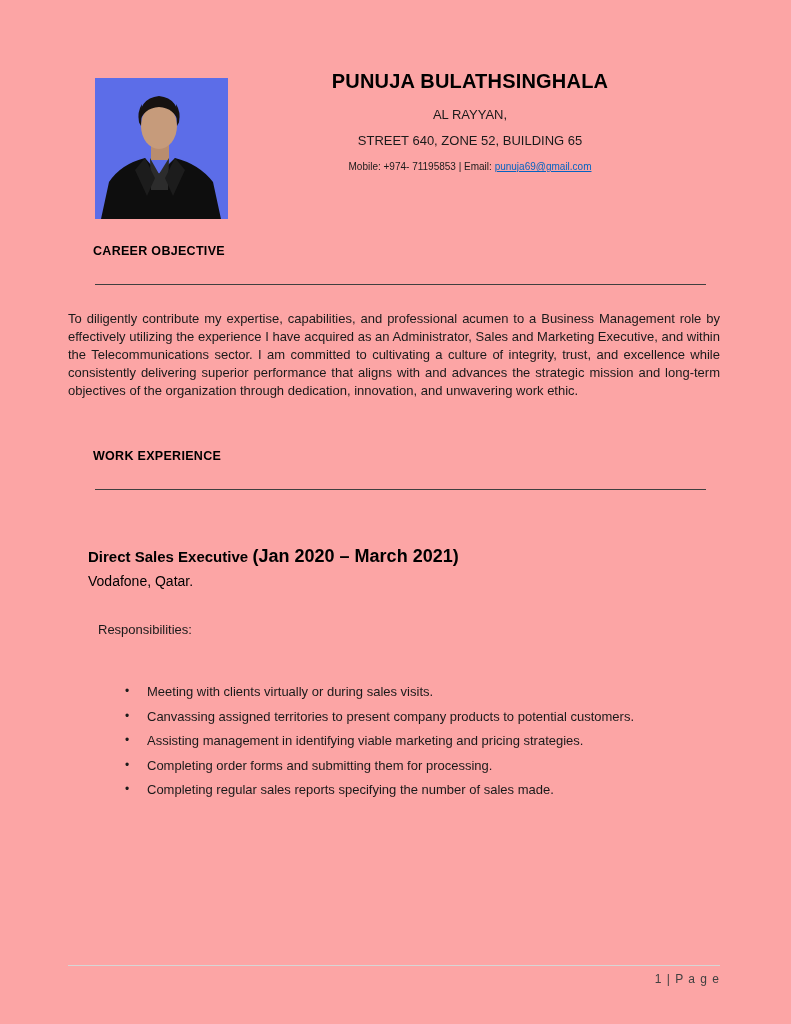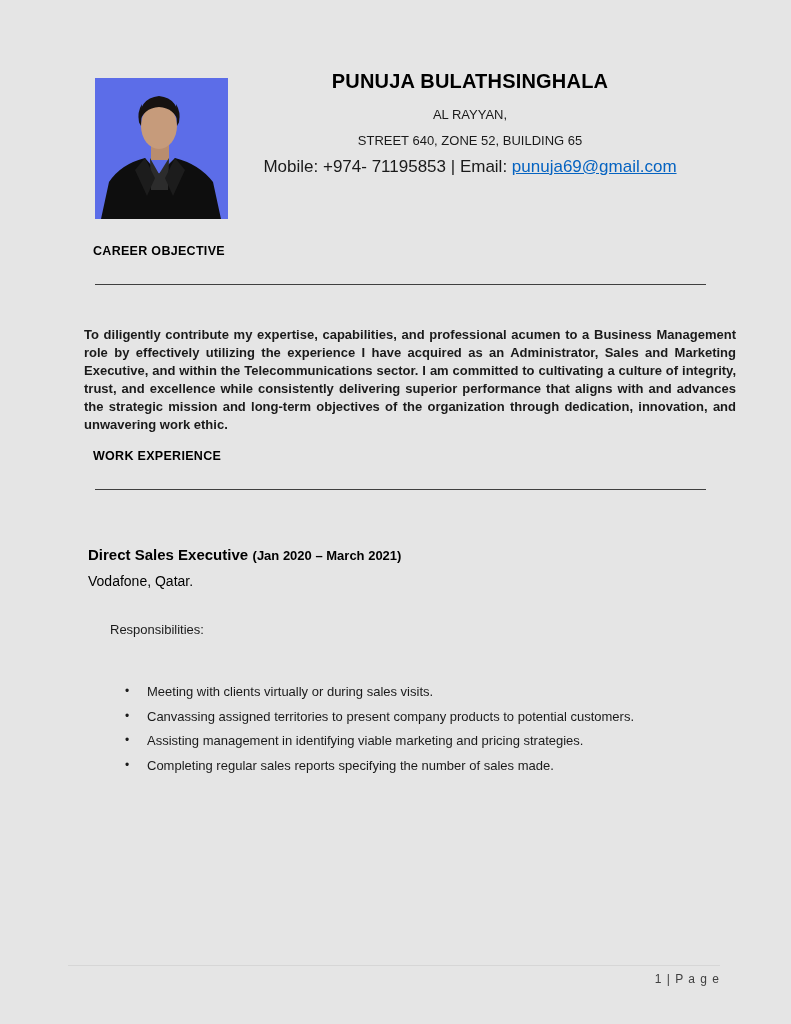--- a/index.html
+++ b/index.html
@@ -5,21 +5,21 @@
   html, body { margin: 0; padding: 0; }
   body {
     width: 791px;
     height: 1024px;
     background: #ffffff;
     font-family: "Liberation Sans", sans-serif;
     color: #1a1a1a;
     position: relative;
     overflow: hidden;
   }
-  .page { position: absolute; inset: 0; background: #e5e5e5; }
+  .page { position: absolute; inset: 0; background: #fca5a5; }
 
   
   .photo {
     position: absolute;
     left: 95px; top: 78px;
     width: 133px; height: 141px;
     overflow: hidden;
   }
   .photo svg { display: block; width: 100%; height: 100%; }
 
@@ -36,21 +36,21 @@
     letter-spacing: 0.2px;
     margin: 0 0 8px 0;
     line-height: 26px;
   }
   .addr-line {
     font-size: 13px;
     line-height: 26px;
     color: #1a1a1a;
   }
   .contact-line {
-    font-size: 17px;
+    font-size: 10px;
     line-height: 26px;
     color: #1a1a1a;
   }
   .email-link {
     color: #0563c1;
     text-decoration: underline;
     cursor: pointer;
   }
 
   
@@ -75,51 +75,50 @@
   .rule-we { top: 489px; }
 
   .objective {
     position: absolute;
     left: 68px; top: 310px;
     width: 652px;
     font-size: 13px;
     line-height: 18px;
     text-align: justify;
     color: #1a1a1a;
-    margin: 16px;
-    font-weight: bold;
+    margin: 0;
   }
 
   
   .job-line {
     position: absolute;
     left: 88px; top: 546px;
     width: 620px;
   }
   .job-title {
     font-size: 15px;
     font-weight: bold;
     color: #000000;
     text-align: center;
   }
   .job-dates {
-    font-size: 13px;
+    font-size: 18px;
     font-weight: bold;
     color: #000000;
   }
   .company {
     position: absolute;
     left: 88px; top: 573px;
     font-size: 14px;
     font-weight: normal;
     color: #000000;
   }
   .responsibilities-label {
     position: absolute;
-    left: 110px; top: 622px;
+    left: 98px; top: 622px;
     font-size: 13px;
     color: #1a1a1a;
   }
   .bullet-list {
     position: absolute;
     left: 110px; top: 670px;
     width: 600px;
     margin: 13px; padding: 0;
     list-style: none;
   }
@@ -201,19 +200,20 @@
     <span class="job-title">Direct Sales Executive</span>
     <span class="job-dates">(Jan 2020 – March 2021)</span>
   </div>
   <div class="company">Vodafone, Qatar.</div>
   <div class="responsibilities-label">Responsibilities:</div>
 
   <ul class="bullet-list">
     <li>Meeting with clients virtually or during sales visits.</li>
     <li>Canvassing assigned territories to present company products to potential customers.</li>
     <li>Assisting management in identifying viable marketing and pricing strategies.</li>
+    <li>Completing order forms and submitting them for processing.</li>
     <li>Completing regular sales reports specifying the number of sales made.</li>
   </ul>
 
   <div class="footer-rule"></div>
   <div class="page-number">1 | P a g e</div>
 
 </div>
 
 </body></html>

